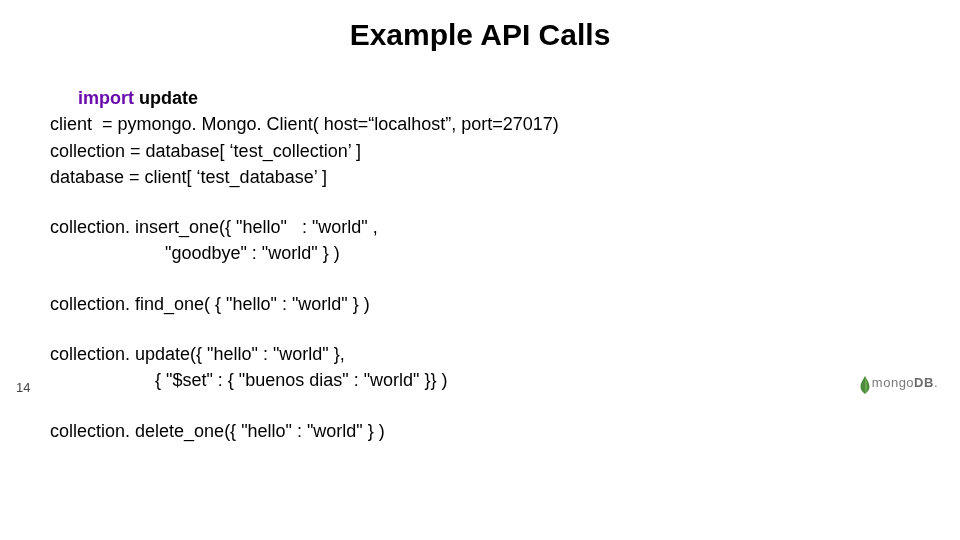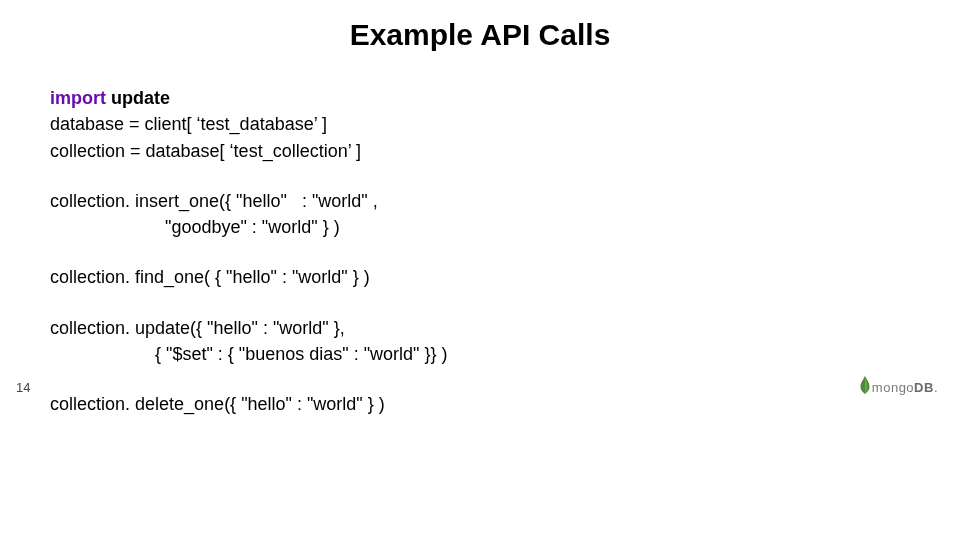--- a/index.html
+++ b/index.html
@@ -40,38 +40,38 @@
   .body p {
     margin: 0 0 2px 0;
     white-space: pre;
   }
   .gap {
     height: 24px;
   }
   .kw-import {
     color: #6a0dad; 
     font-weight: 700;
+    margin-left: 28px;
   }
   .kw-module {
     font-weight: 700;
     color: #000;
   }
   .page-num {
     position: absolute;
     left: 16px;
     bottom: 14px;
     font-size: 13px;
     color: #444;
   }
   .logo {
     position: absolute;
     right: 22px;
     bottom: 10px;
     display: flex;
-    align-items: center;
     gap: 0;
   }
   .logo svg {
     width: 14px;
     height: 20px;
   }
   .logo-text {
     font-size: 13px;
     color: #7a7a7a;
     letter-spacing: 0.5px;
@@ -83,22 +83,23 @@
 </style>
 </head>
 <body>
 
 <div class="slide">
 
   <div class="title">Example API Calls</div>
 
   <div class="body">
     <p><span class="kw-import">import</span><span class="kw-module"> update</span></p>
+    <p>client  = pymongo. Mongo. Client( host=“localhost”, port=27017)</p>
+    <p>collection = database[ ‘test_collection’ ]</p>
     <p>database = client[ ‘test_database’ ]</p>
-    <p>collection = database[ ‘test_collection’ ]</p>
     <div class="gap"></div>
     <p>collection. insert_one({ "hello"   : "world" ,</p>
     <p>                       "goodbye" : "world" } )</p>
     <div class="gap"></div>
     <p>collection. find_one( { "hello" : "world" } )</p>
     <div class="gap"></div>
     <p>collection. update({ "hello" : "world" },</p>
     <p>                     { "$set" : { "buenos dias" : "world" }} )</p>
     <div class="gap"></div>
     <p>collection. delete_one({ "hello" : "world" } )</p>

